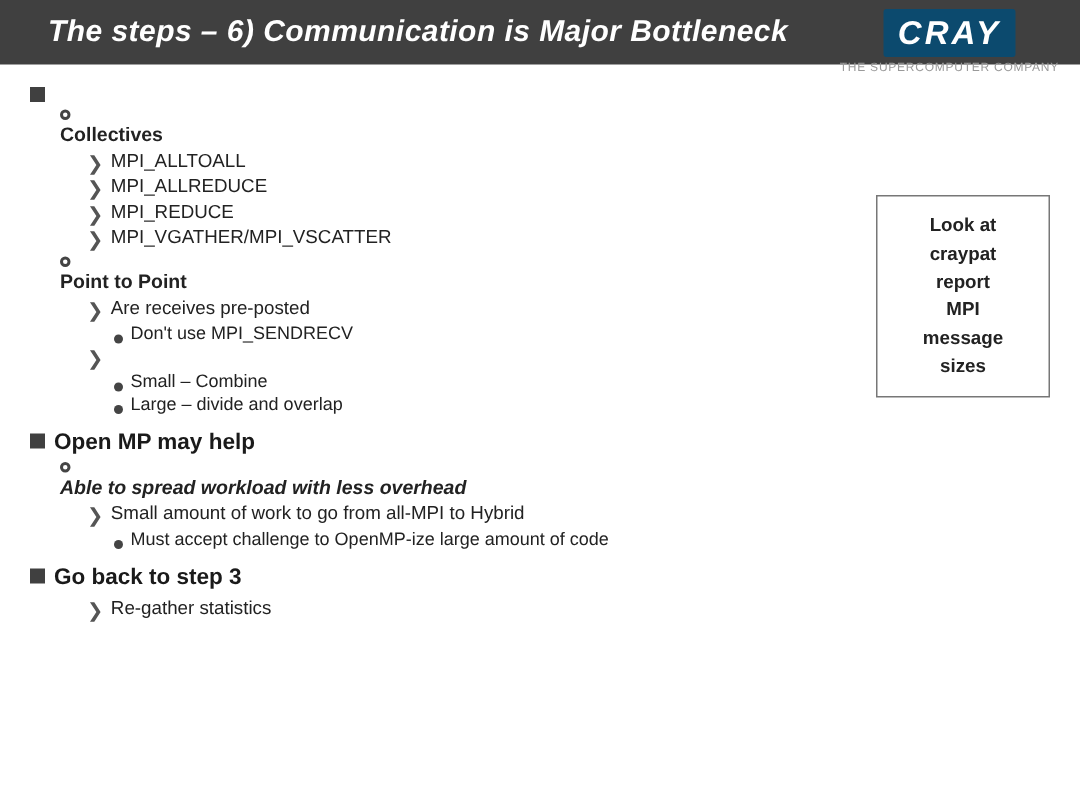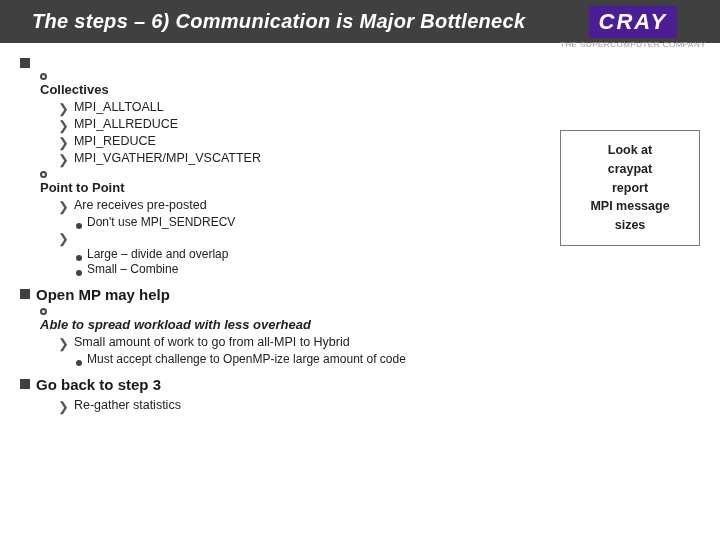--- a/index.html
+++ b/index.html
@@ -26,21 +26,21 @@
     .logo-area {
       position: absolute;
       top: 6px;
       right: 14px;
       display: flex;
       flex-direction: column;
       align-items: center;
     }
 
     .logo-box {
-      background: #4c1d95;
+      background: #0c4a6e;
       color: white;
       font-size: 22px;
       font-weight: 900;
       font-style: italic;
       padding: 3px 10px;
       letter-spacing: 2px;
       border-radius: 2px;
     }
 
     .logo-sub {
@@ -136,21 +136,21 @@
       border-radius: 50%;
       background: #444;
       flex-shrink: 0;
       margin-top: 3px;
     }
 
     .callout-box {
       position: absolute;
       top: 130px;
       right: 20px;
-      width: 140px;
+      width: 116px;
       border: 1.5px solid #777;
       padding: 10px 25px;
       font-size: 12.5px;
       font-weight: bold;
       text-align: center;
       color: #222;
       line-height: 1.5;
       background: #fff;
     }
 
@@ -222,25 +222,25 @@
         <div class="sub-arrow-item">
           <span class="small-circle"></span>
           <span>Don't use MPI_SENDRECV</span>
         </div>
 
         <div class="arrow-item">
           <span class="arrow">❯</span>
         </div>
         <div class="sub-arrow-item">
           <span class="small-circle"></span>
+          <span>Small – Combine</span>
+        </div>
+        <div class="sub-arrow-item">
+          <span class="small-circle"></span>
           <span>Large – divide and overlap</span>
-        </div>
-        <div class="sub-arrow-item">
-          <span class="small-circle"></span>
-          <span>Small – Combine</span>
         </div>
       </div>
     </div>
 
     <div class="section">
       <div class="section-title">
         <span class="bullet-square"></span>
         <span>Open MP may help</span>
       </div>
       <div class="sub-section">

